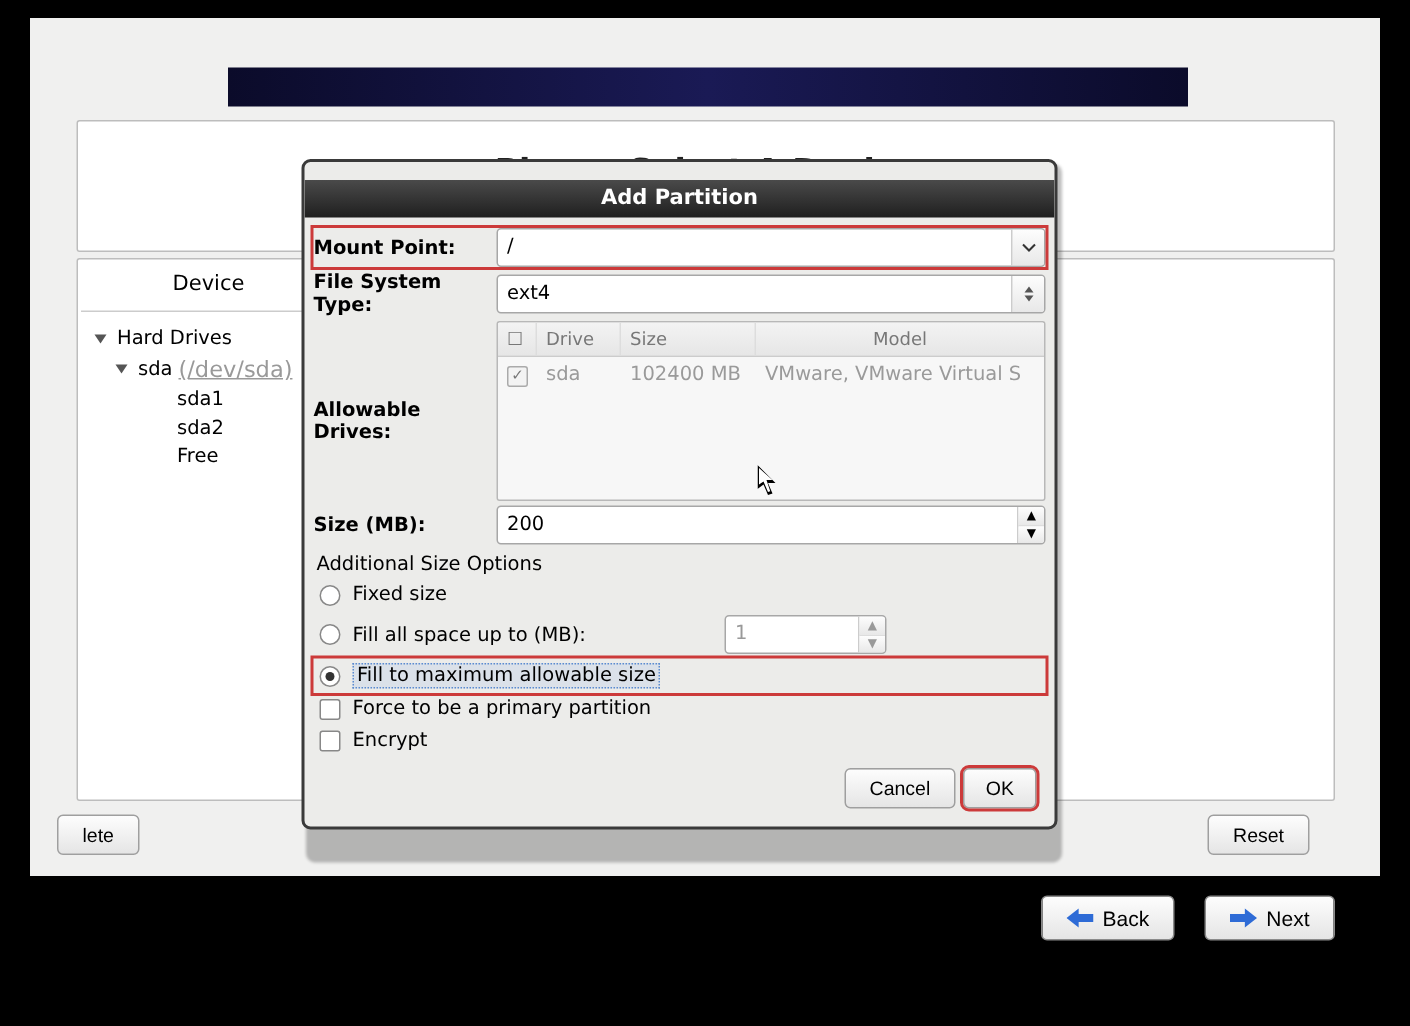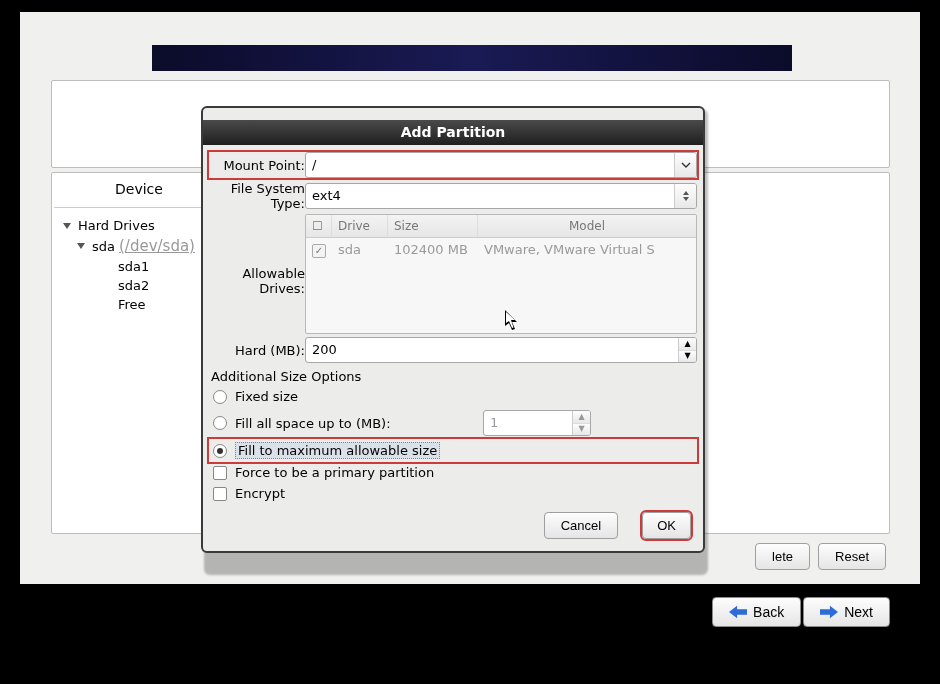--- a/index.html
+++ b/index.html
@@ -72,40 +72,40 @@
     width: 14px; height: 14px;
     align-items: center; justify-content: center;
   }
   .tri svg { width: 10px; height: 10px; }
   .indent1 { padding-left: 18px; }
   .indent2 { padding-left: 62px; }
   .devpath { color: #999; font-size: 15px; text-decoration: underline; }
 
   .btnbar {
     position: absolute;
-    left: 31px; top: 526px;
+    left: 18px; top: 526px;
     width: 839px; height: 36px;
-    display: flex; justify-content: flex-end; gap: 8px;
+    display: flex; justify-content: space-between; gap: 8px;
     align-items: center;
     padding-right: 4px;
   }
   .btn {
     background: linear-gradient(#fdfdfd, #e5e5e5);
     border: 1px solid #9f9f9f;
     border-radius: 4px;
     padding: 5px 16px;
     font-size: 13px;
     cursor: pointer;
   }
 
   .navbar {
     position: absolute;
     left: 31px; top: 580px;
     width: 839px; height: 40px;
-    display: flex; justify-content: flex-end; gap: 2px;
+    display: flex; justify-content: flex-end; gap: 20px;
     align-items: center;
   }
   .navbtn {
     display: inline-flex; align-items: center; gap: 6px;
     background: linear-gradient(#fdfdfd, #e5e5e5);
     border: 1px solid #8a8a8a;
     border-radius: 4px;
     padding: 6px 16px;
     font-size: 14px;
     cursor: pointer;
@@ -136,21 +136,21 @@
     background: linear-gradient(#4a4a4a, #1f1f1f);
     color: #fff;
     font-weight: bold;
     text-align: center;
     padding: 4px 0 5px 0;
     font-size: 14px;
     margin-top: 12px;
   }
   .dialog-body { padding: 4px 6px 6px 6px; }
   .frow { display: flex; align-items: center; margin: 3px 0; }
-  .flabel { width: 96px; text-align: right; font-size: 13px; }
+  .flabel { width: 122px; text-align: left; font-size: 13px; font-weight: bold; }
   .fcontrol { flex: 1; }
 
   .combo, .textentry, .spinentry {
     display: flex;
     border: 1px solid #a7a7a7;
     border-radius: 3px;
     background: #fff;
     height: 26px;
     align-items: stretch;
     overflow: hidden;
@@ -230,21 +230,21 @@
   }
 
   .hl-red { outline: 2px solid #cc3a3a; outline-offset: 0px; }
   .sel-box {
     border: 1px dotted #5b8bd0;
     background: rgba(130,170,230,0.15);
     padding: 0 2px;
   }
 
   .dialog-foot {
-    display:flex; justify-content:flex-end; gap:24px;
+    display:flex; justify-content:flex-end; gap:5px;
     padding: 8px 6px 6px 6px;
   }
 
   .cursor {
     position:absolute;
     top: 310px; left: 505px;
     width: 16px; height: 22px;
     pointer-events:none;
   }
 </style>
@@ -359,21 +359,21 @@
             <div><span class="chk">✓</span></div>
             <div>sda</div>
             <div>102400 MB</div>
             <div>VMware, VMware Virtual S</div>
           </div>
         </div>
       </div>
     </div>
 
     <div class="frow">
-      <div class="flabel">Hard (MB):</div>
+      <div class="flabel">Size (MB):</div>
       <div class="fcontrol">
         <div class="spinentry">
           <div class="value">200</div>
           <div class="spinbtns">
             <div class="sbtn">▲</div>
             <div class="sbtn">▼</div>
           </div>
         </div>
       </div>
     </div>

